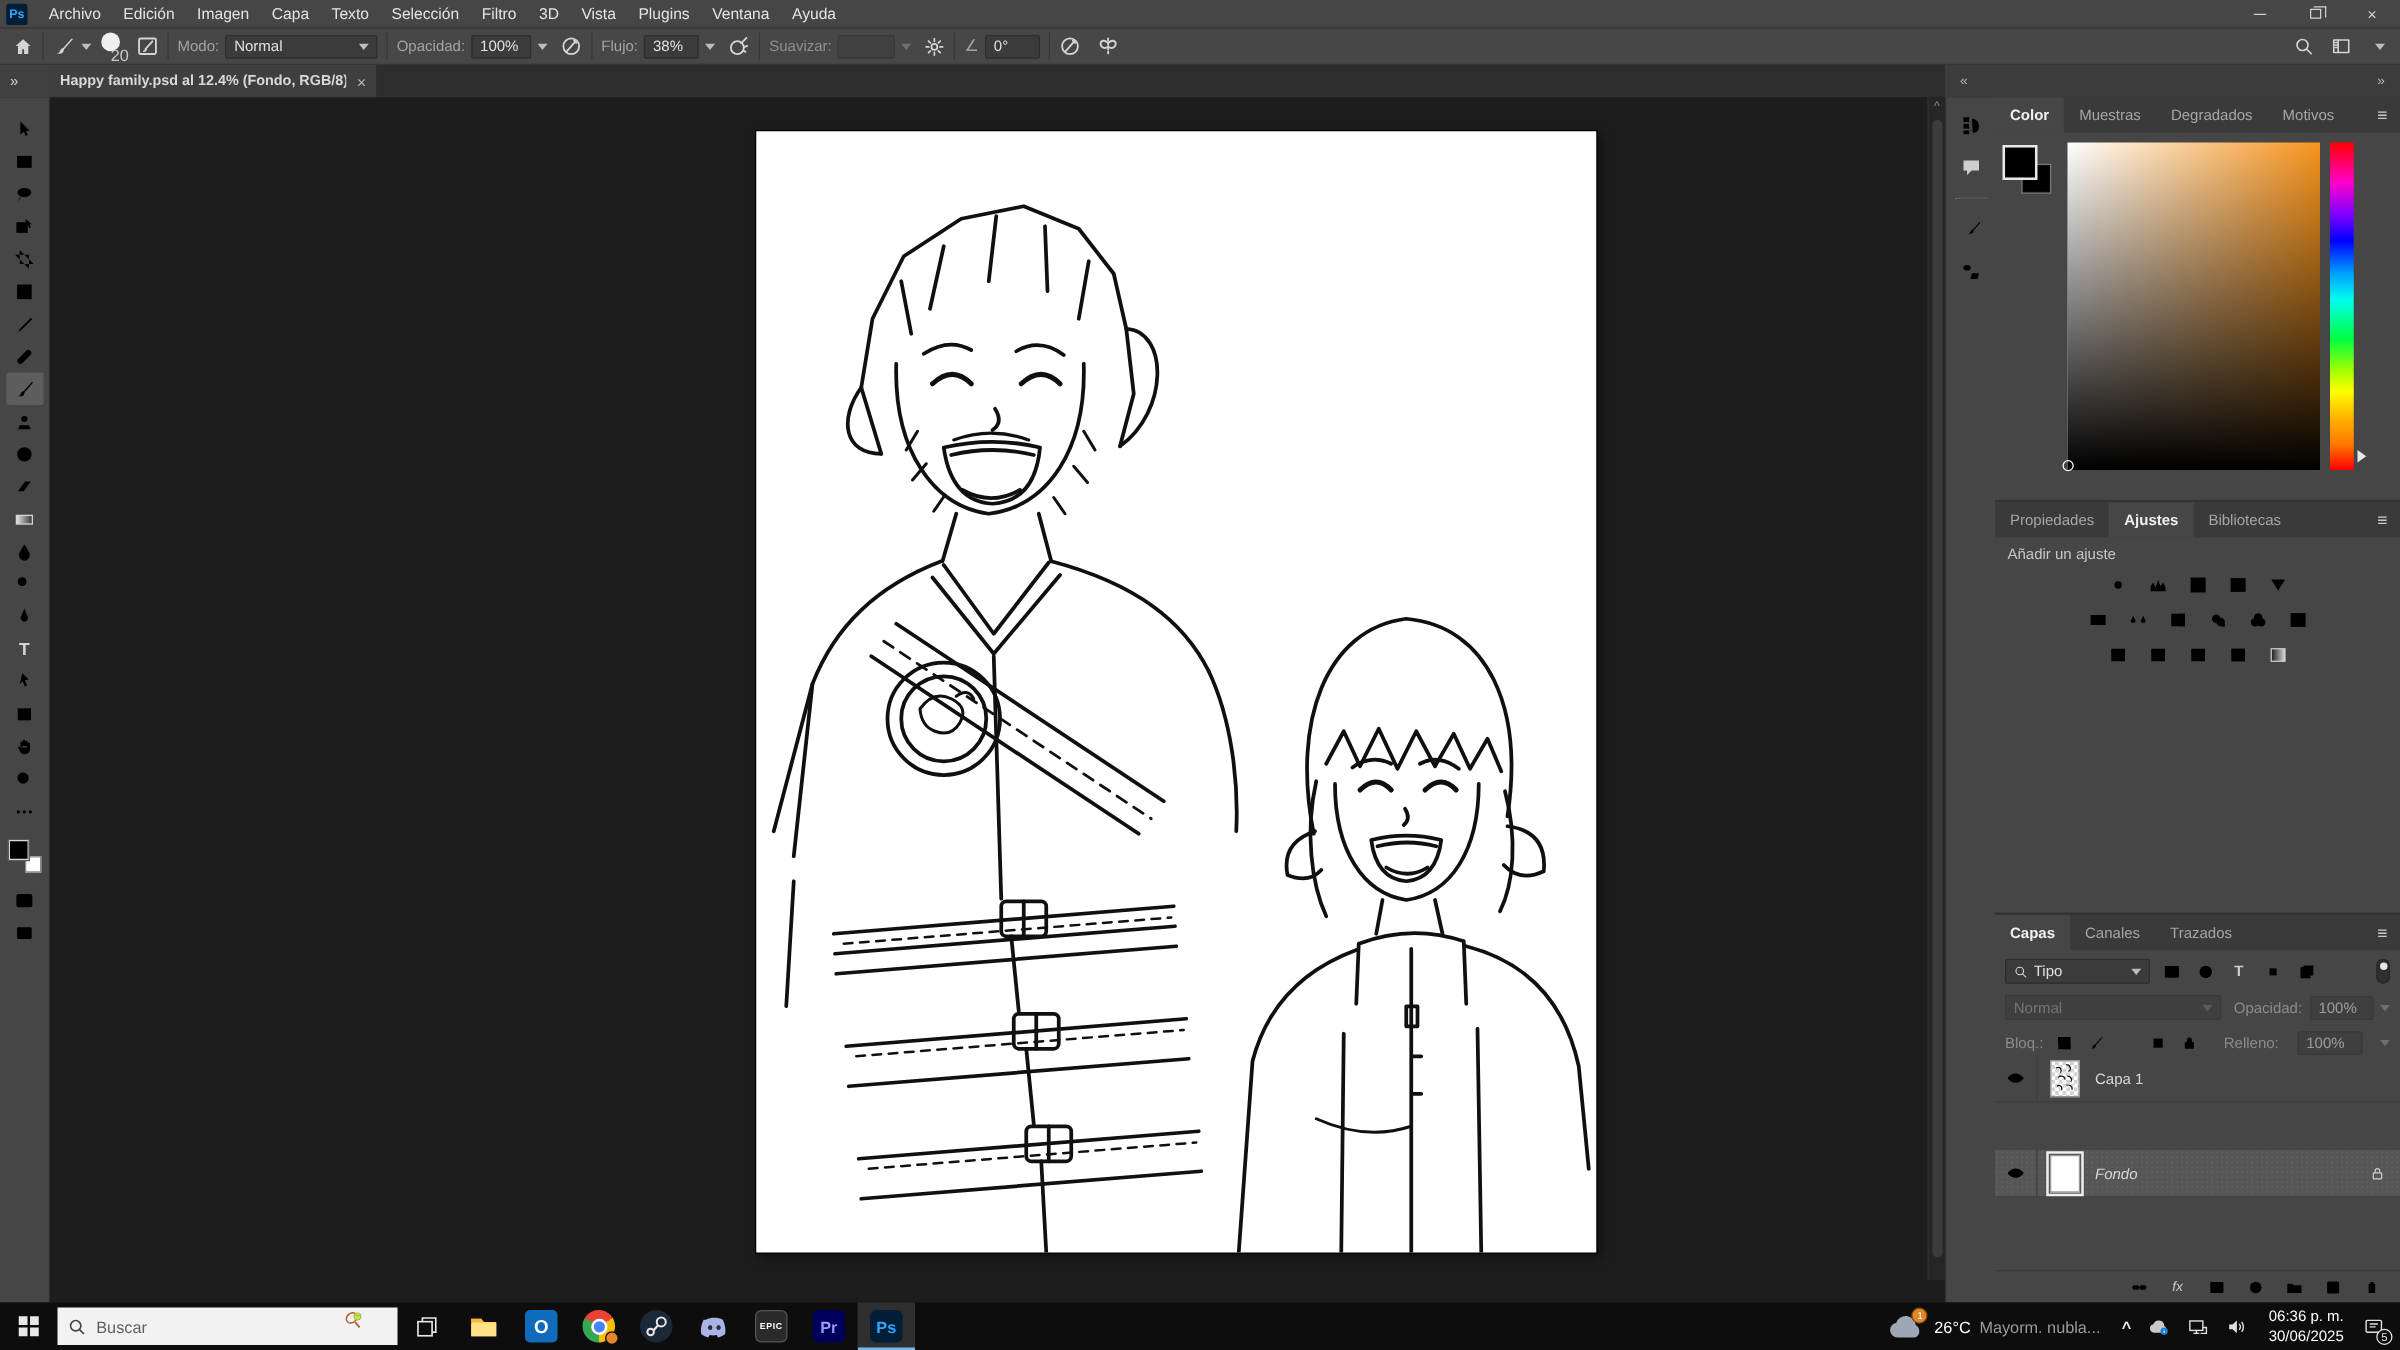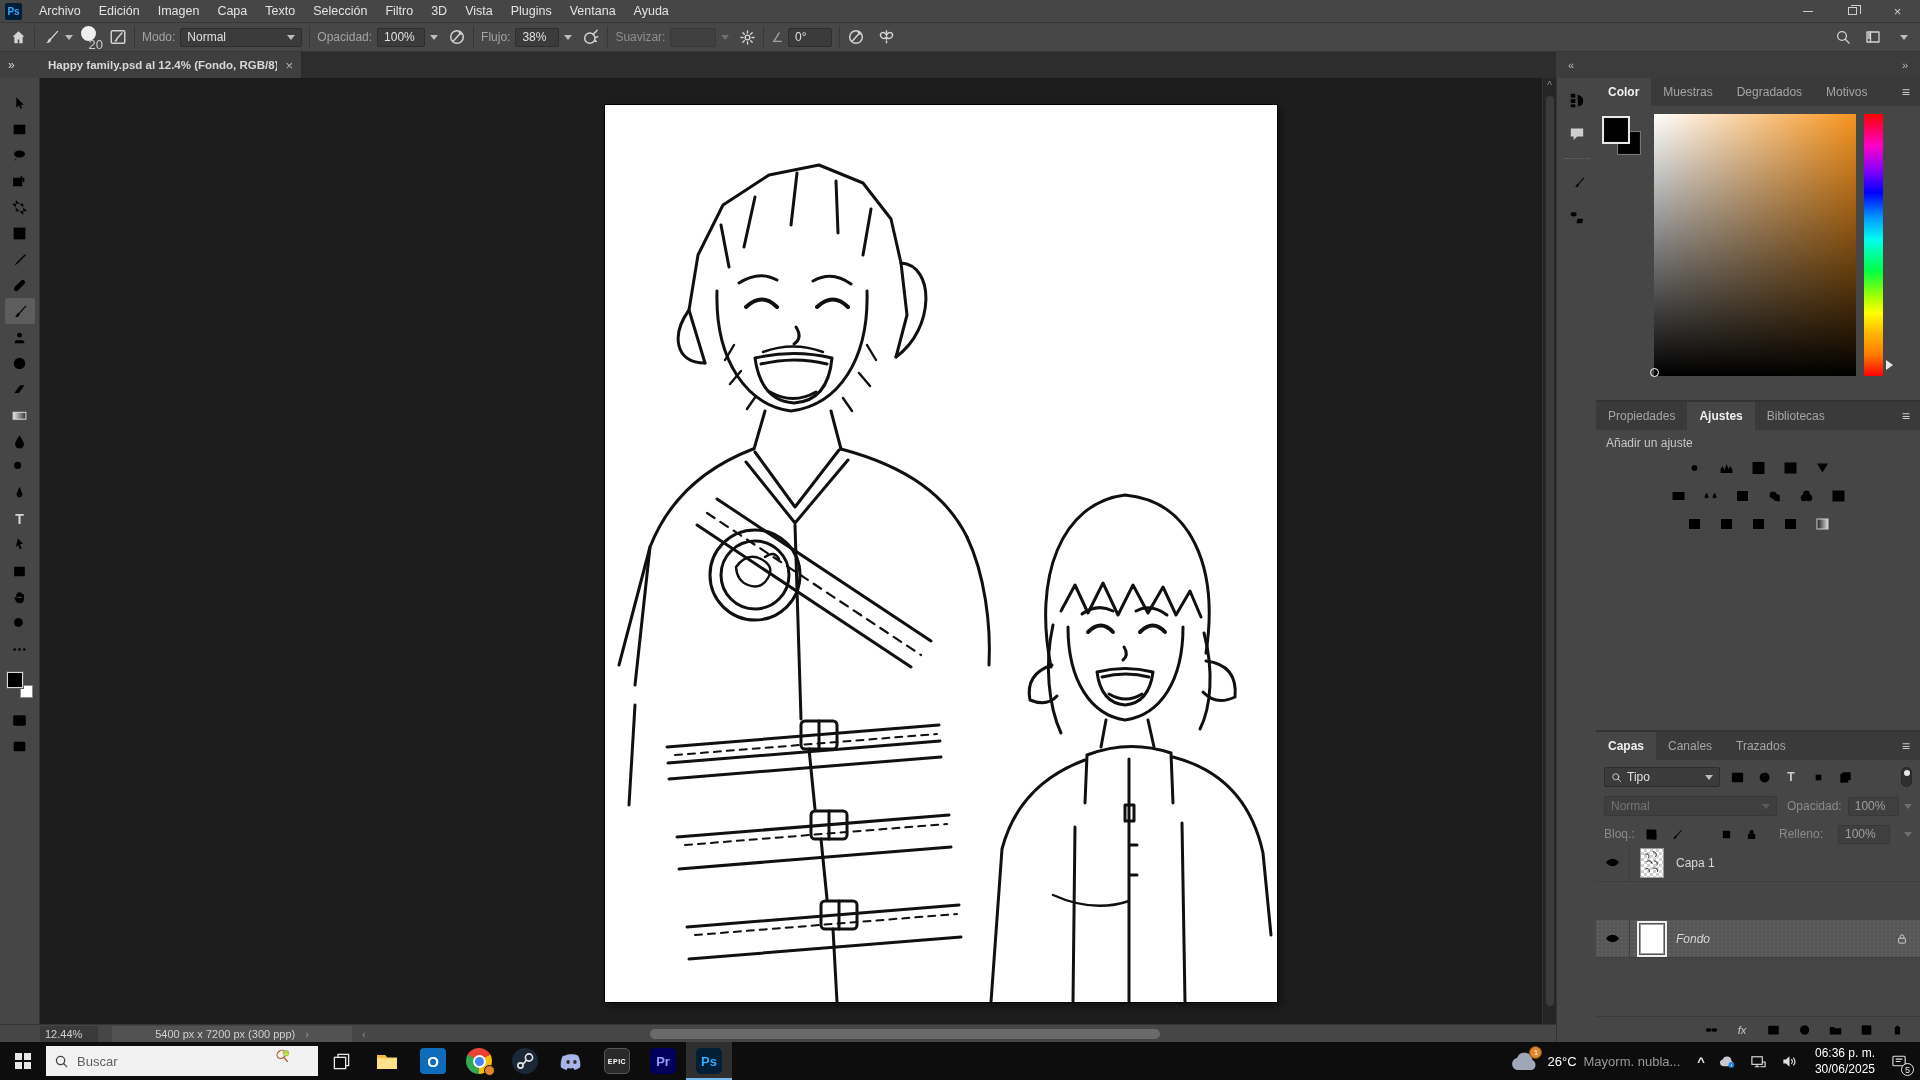--- a/index.html
+++ b/index.html
@@ -901,31 +901,20 @@
           <span class="bb">
               <svg viewBox="0 0 16 16">
                 <path d="M3 4.5h10M5 4.5V13h6V4.5M6.5 4.5V3h3v1.5M6.7 6.5v4.5M9.3 6.5v4.5"></path>
               </svg>
             </span>
         </div>
       </div>
     </div>
   </div>
 
-  <div id="statusbar" class="abs">
-    <div id="sb-zoom">
-      <span>12.44%</span>
-    </div>
-    <div id="sb-info">
-      <span>5400 px x 7200 px (300 ppp)</span>
-      <span class="chev">›</span>
-    </div>
-    <span id="sb-left-arrow">‹</span>
-    <span id="hscroll-thumb"></span>
-  </div>
 
   <div id="taskbar" class="abs">
     <div id="start-btn">
       <span class="win-logo">
           <span></span>
           <span></span>
           <span></span>
           <span></span>
         </span>
     </div>

